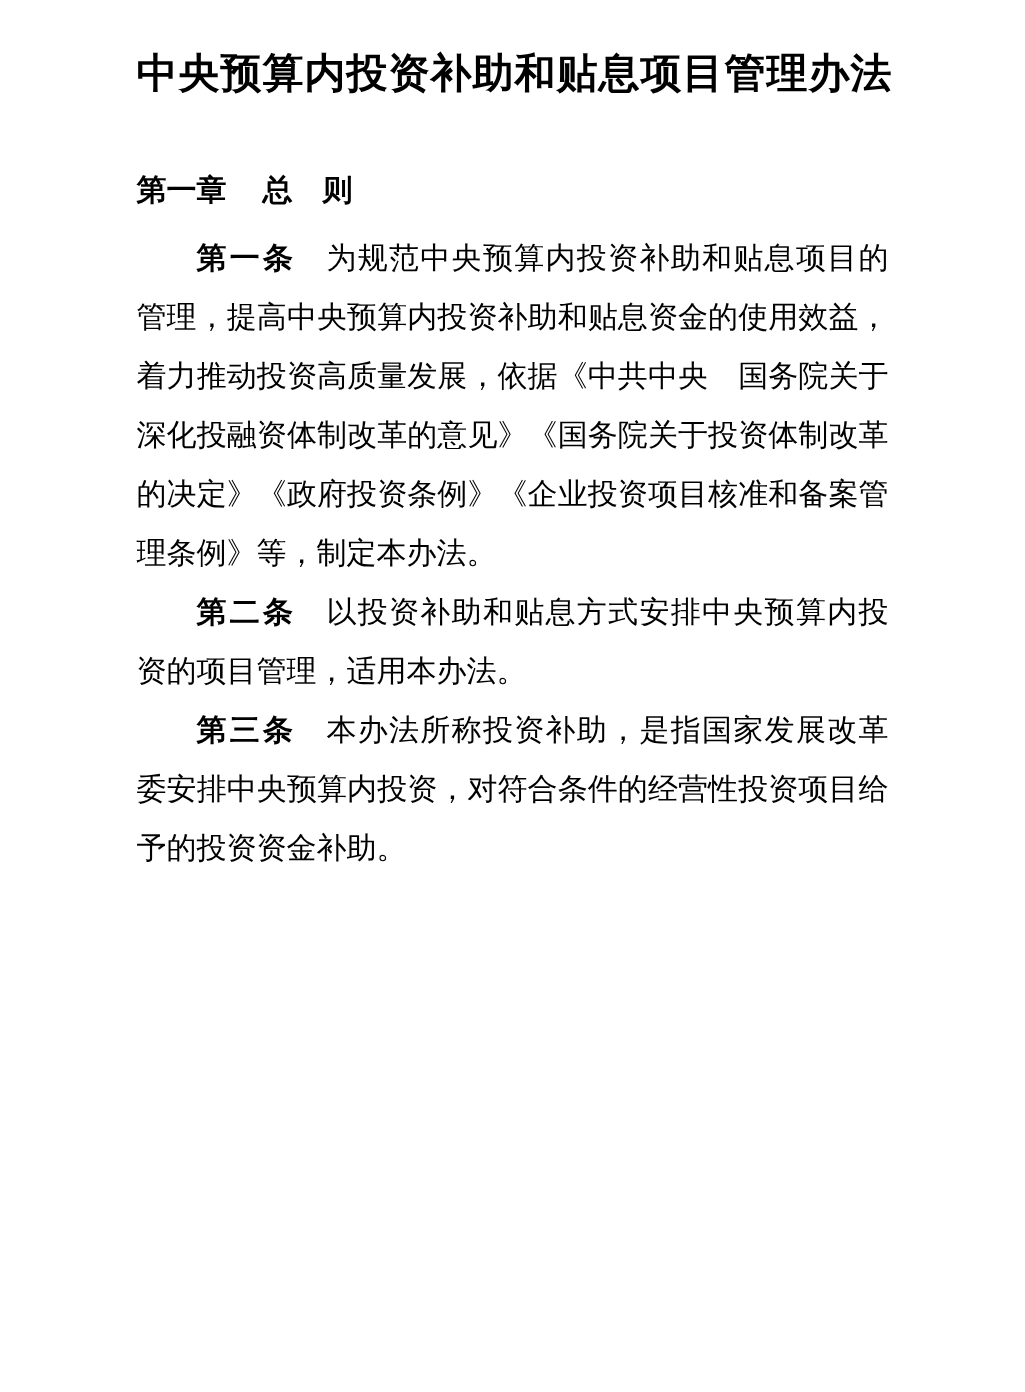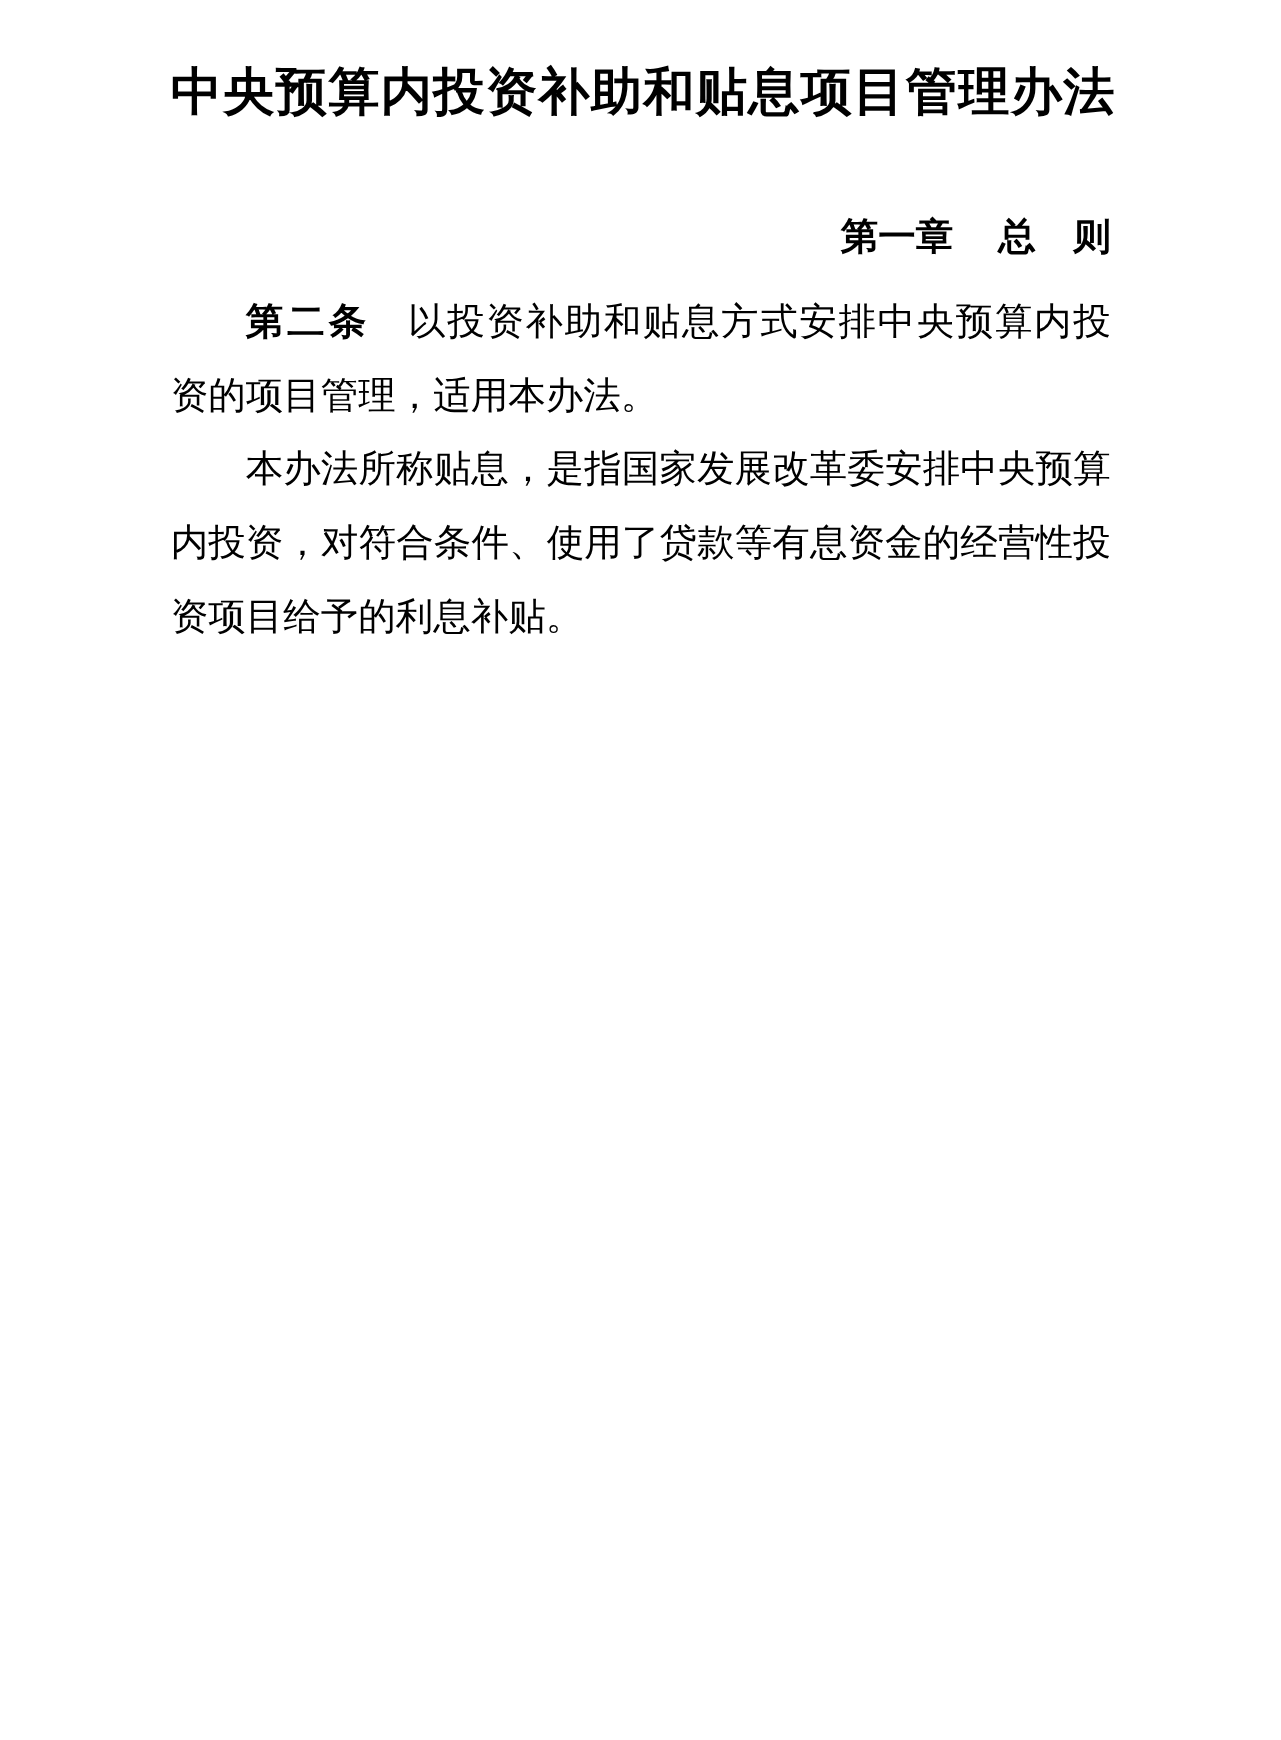--- a/index.html
+++ b/index.html
@@ -24,21 +24,21 @@
     text-align: center;
     font-size: 41px;
     line-height: 46px;
     font-weight: 700;
     font-family: "Liberation Serif", "DejaVu Serif", serif;
     letter-spacing: 1px;
     white-space: nowrap;
   }
   .chapter-heading {
     margin: 76px 0 0 0;
-    text-align: right;
+    text-align: left;
     font-size: 30px;
     line-height: 36px;
     font-weight: 700;
     font-family: "Liberation Sans", "DejaVu Sans", sans-serif;
   }
   .chapter-heading .chapter-num {
     margin-right: 1.2em;
   }
   .doc-body {
     margin-top: 20px;
@@ -71,23 +71,24 @@
 <div class="page">
 
   <h1 class="doc-title">中央预算内投资补助和贴息项目管理办法</h1>
 
   <h2 class="chapter-heading">
     <span class="chapter-num">第一章</span><span class="chapter-name">总　则</span>
   </h2>
 
   <div class="doc-body">
 
+    <p class="para"><span class="article-no">第一条</span><span>为规范中央预算内投资补助和贴息项目的管理，提高中央预算内投资补助和贴息资金的使用效益，着力推动投资高质量发展，依据《中共中央　国务院关于深化投融资体制改革的意见》《国务院关于投资体制改革的决定》《政府投资条例》《企业投资项目核准和备案管理条例》等，制定本办法。</span></p>
 
     <p class="para"><span class="article-no">第二条</span><span>以投资补助和贴息方式安排中央预算内投资的项目管理，适用本办法。</span></p>
 
+    <p class="para"><span class="article-no">第三条</span><span>本办法所称投资补助，是指国家发展改革委安排中央预算内投资，对符合条件的经营性投资项目给予的投资资金补助。</span></p>
 
-    <p class="para"><span>本办法所称贴息，是指国家发展改革委安排中央预算内投资，对符合条件、使用了贷款等有息资金的经营性投资项目给予的利息补贴。</span></p>
 
 
 
 
   </div>
 </div>
 
 </body></html>

